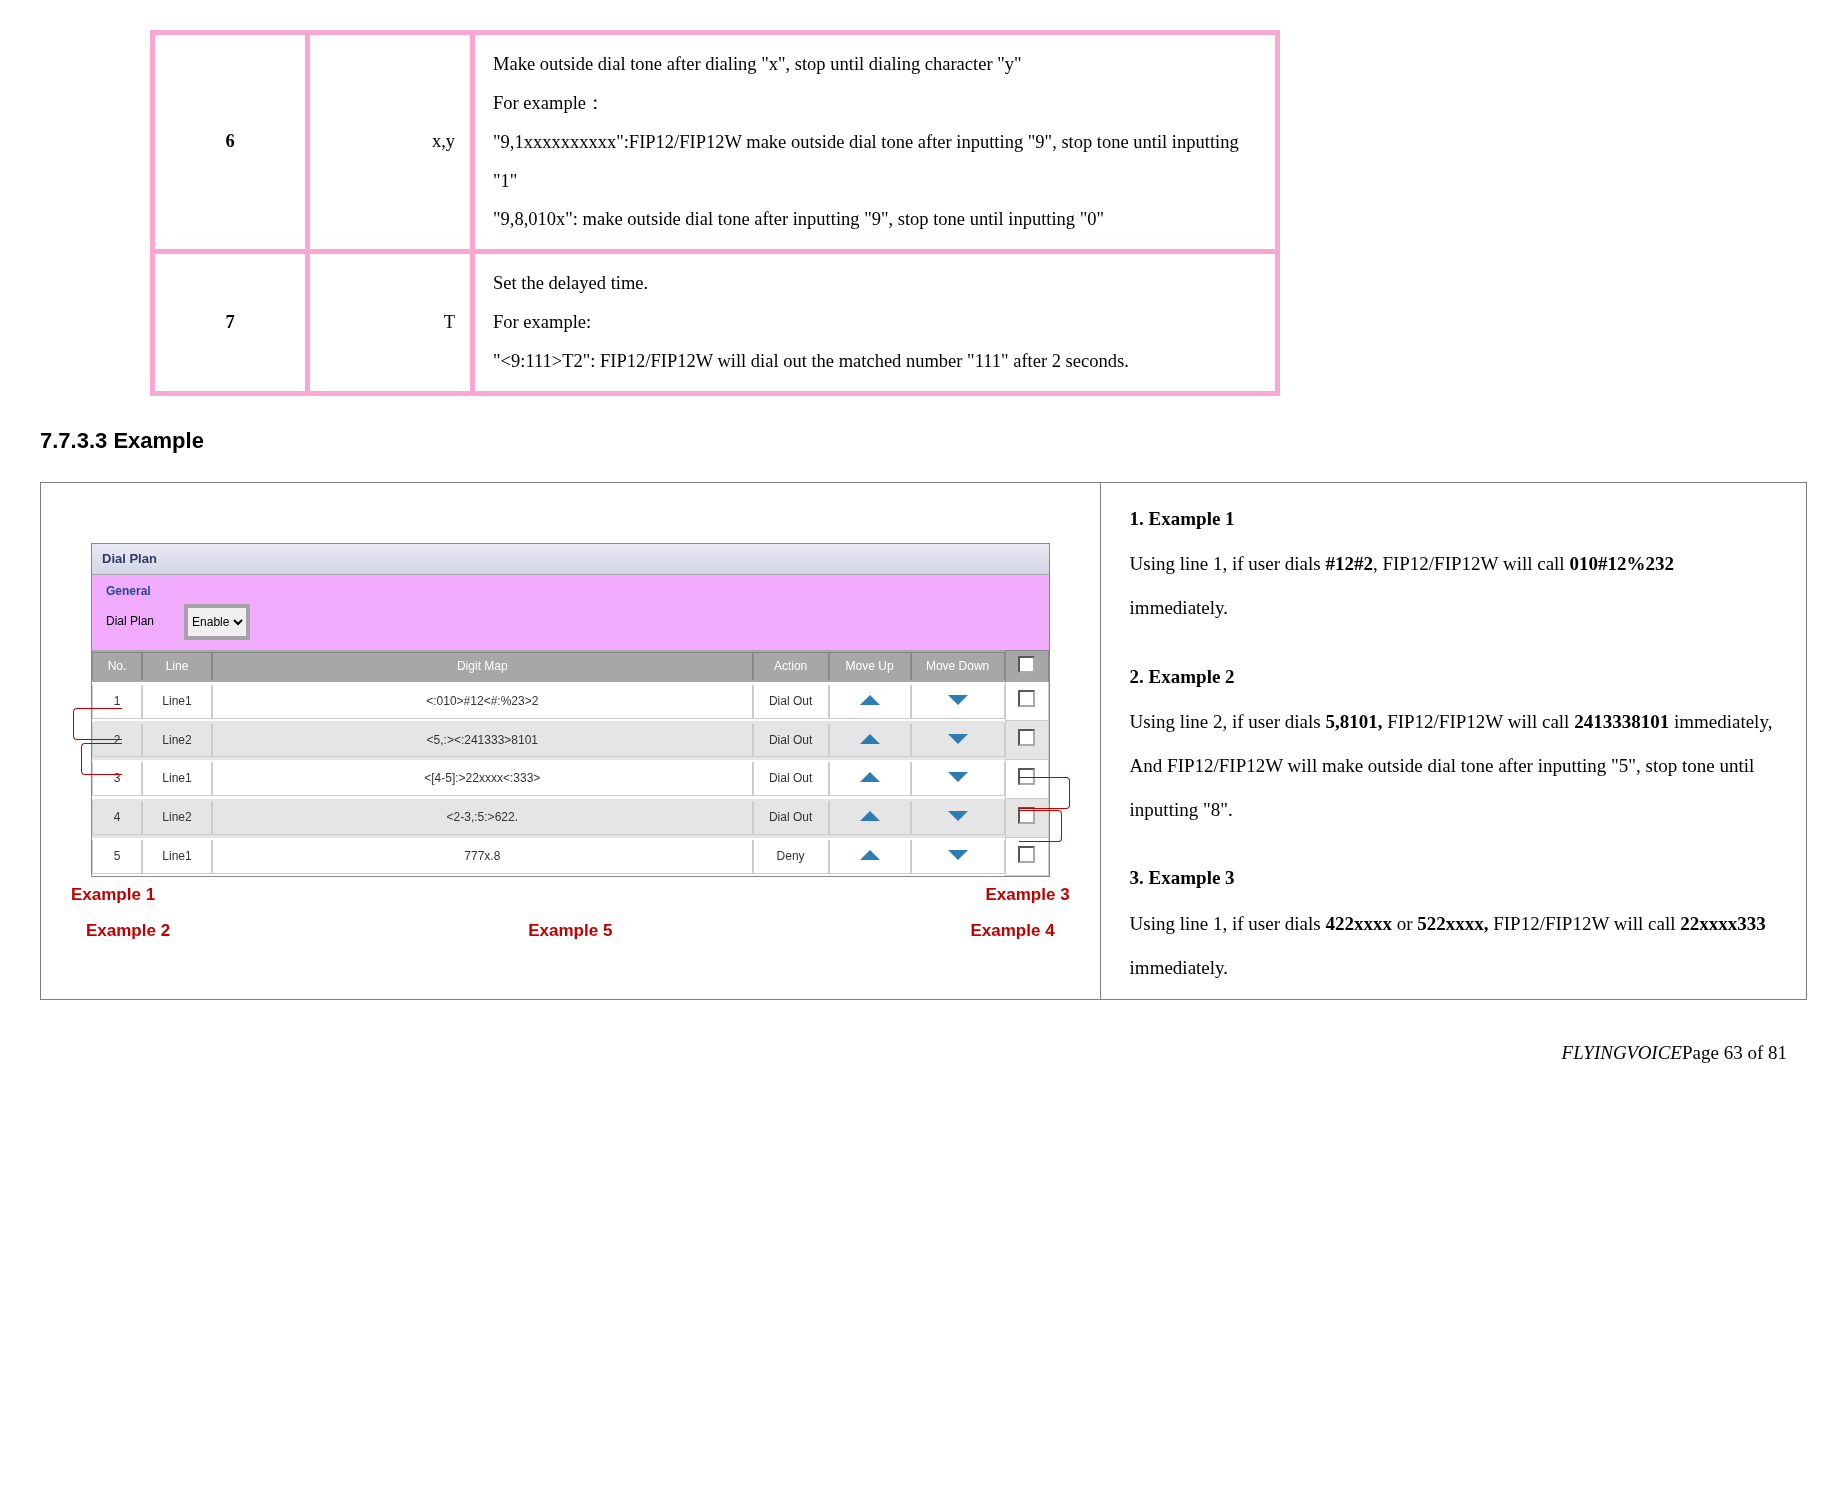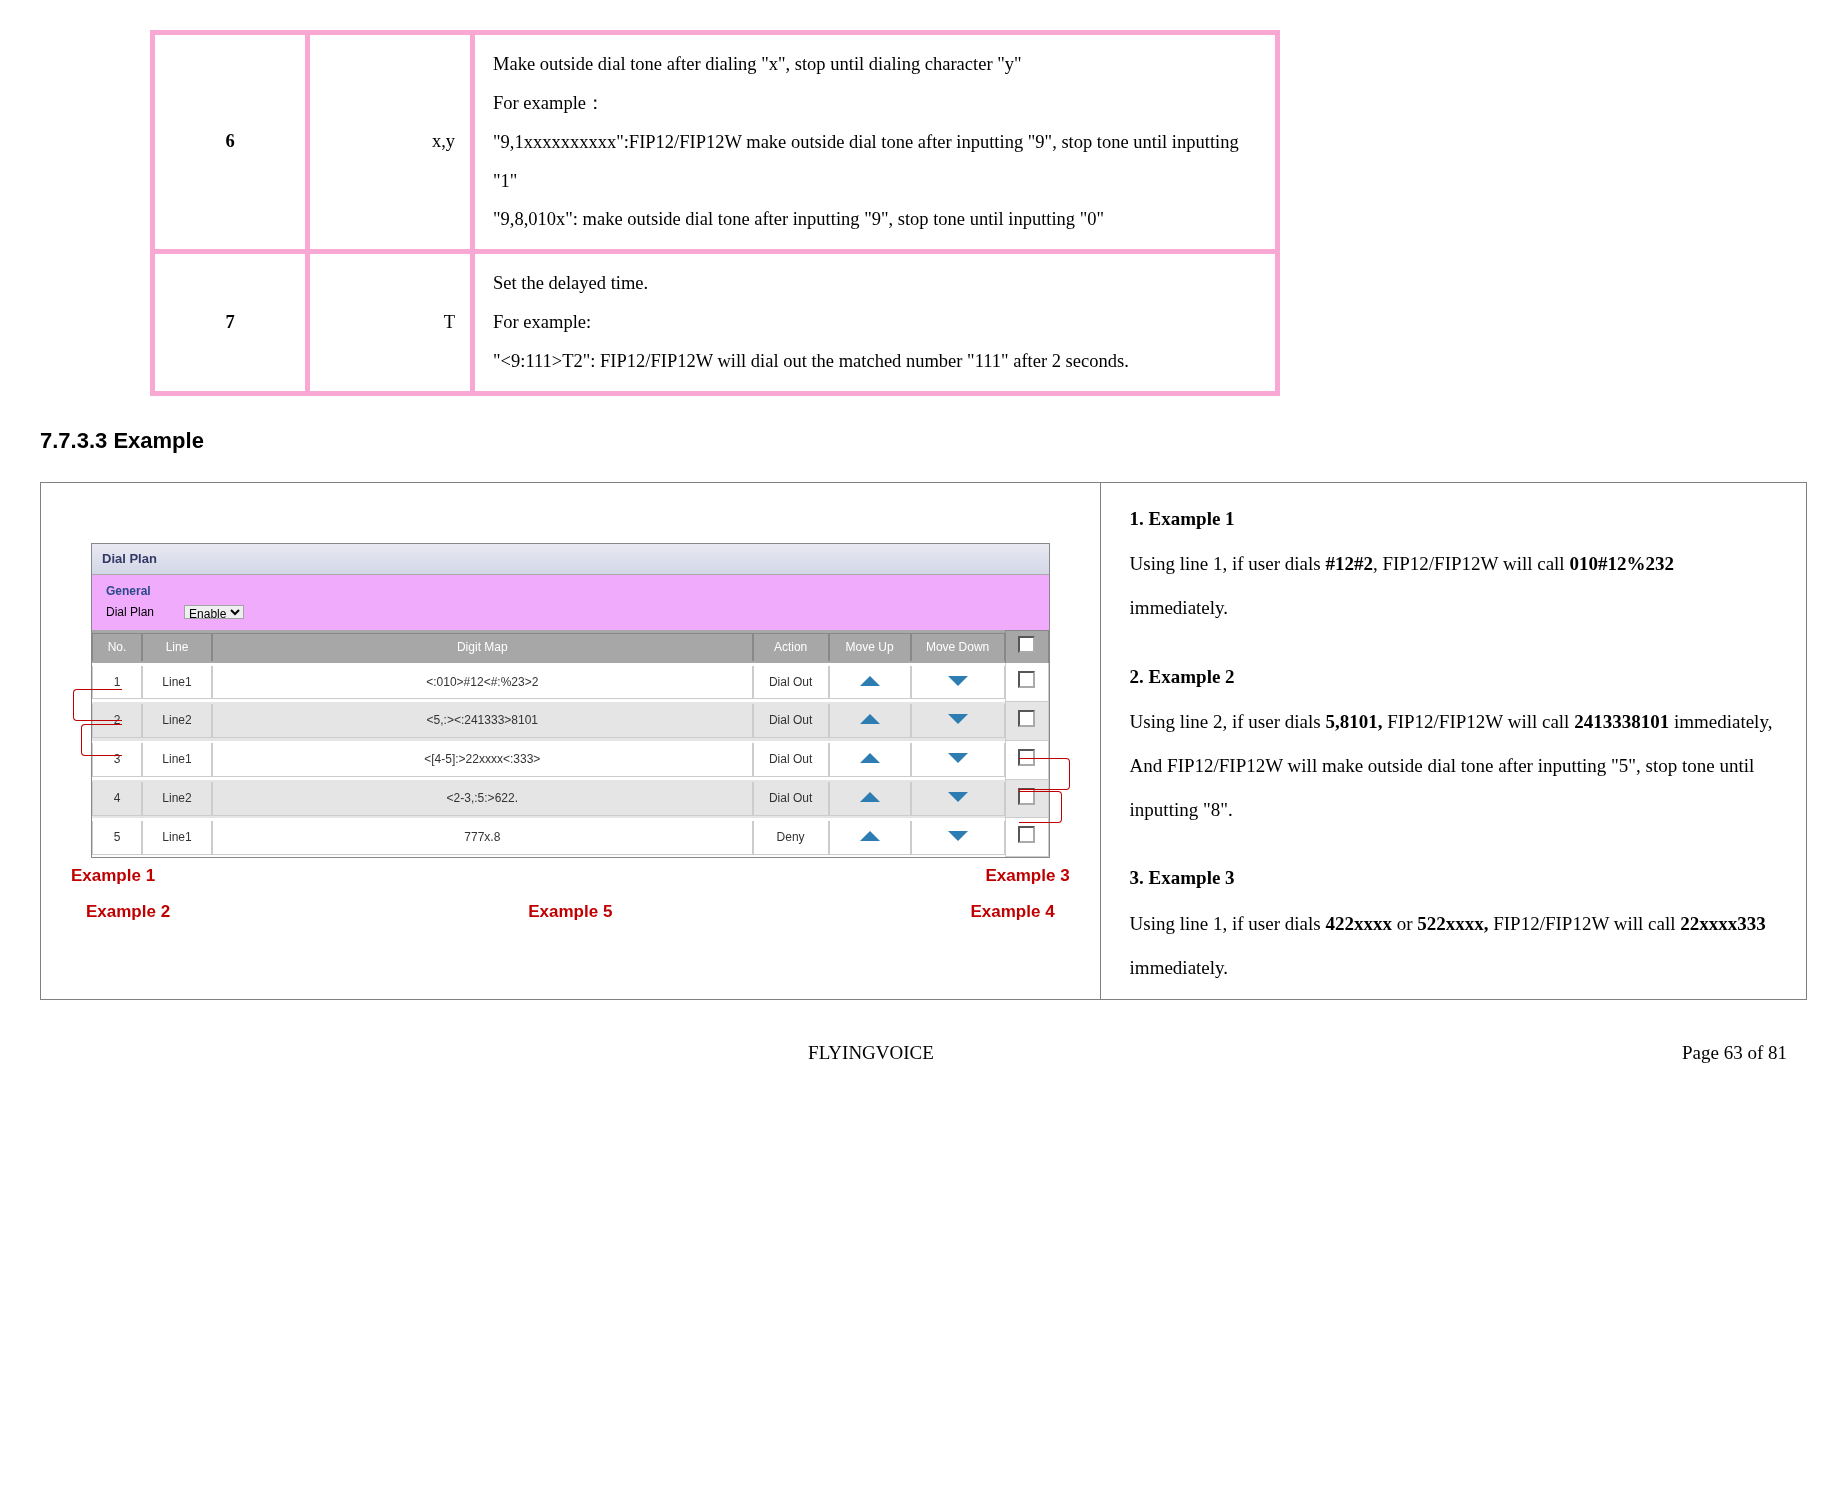--- a/index.html
+++ b/index.html
@@ -93,23 +93,23 @@
   .dp-row {
     padding: 2px 14px 10px 14px;
     display: flex;
     align-items: center;
     gap: 30px;
     font-weight: normal;
     color: #000;
   }
   select.enable {
     background: #efefef;
-    border: 1px solid #a3a3a3;
-    font-size: 12px;
-    height: 14px;
+    border: 4px solid #a3a3a3;
+    font-size: 12px;
+    height: 36px;
   }
   .grid-header {
     background: #a7a7a7;
     color: #fff;
     display: flex;
     align-items: center;
   }
   .grid-header > div {
     border: 1px solid #888;
     border-bottom: none;
@@ -176,21 +176,21 @@
      border-left: none;
      border-radius: 0 4px 4px 0;
   }
 
   .footer {
     display: flex;
     justify-content: space-between;
     font-size: 19px;
     padding: 40px 20px 0 20px;
   }
-  .footer .center { flex:1; text-align:center; }
+  .footer .center { flex:1; text-align:right;font-style:italic; }
 </style>
 </head>
 <body>
 
 <table class="top-table">
   <tbody>
       <tr>
     <td class="c1">6</td>
     <td class="c2">x,y</td>
     <td class="c3" style="white-space:pre-line;">Make outside dial tone after dialing "x", stop until dialing character "y"

